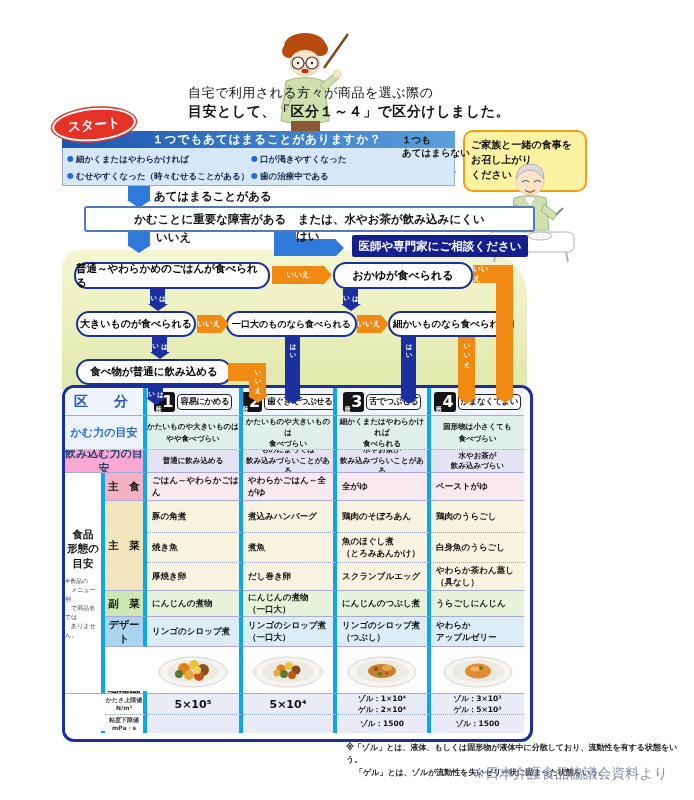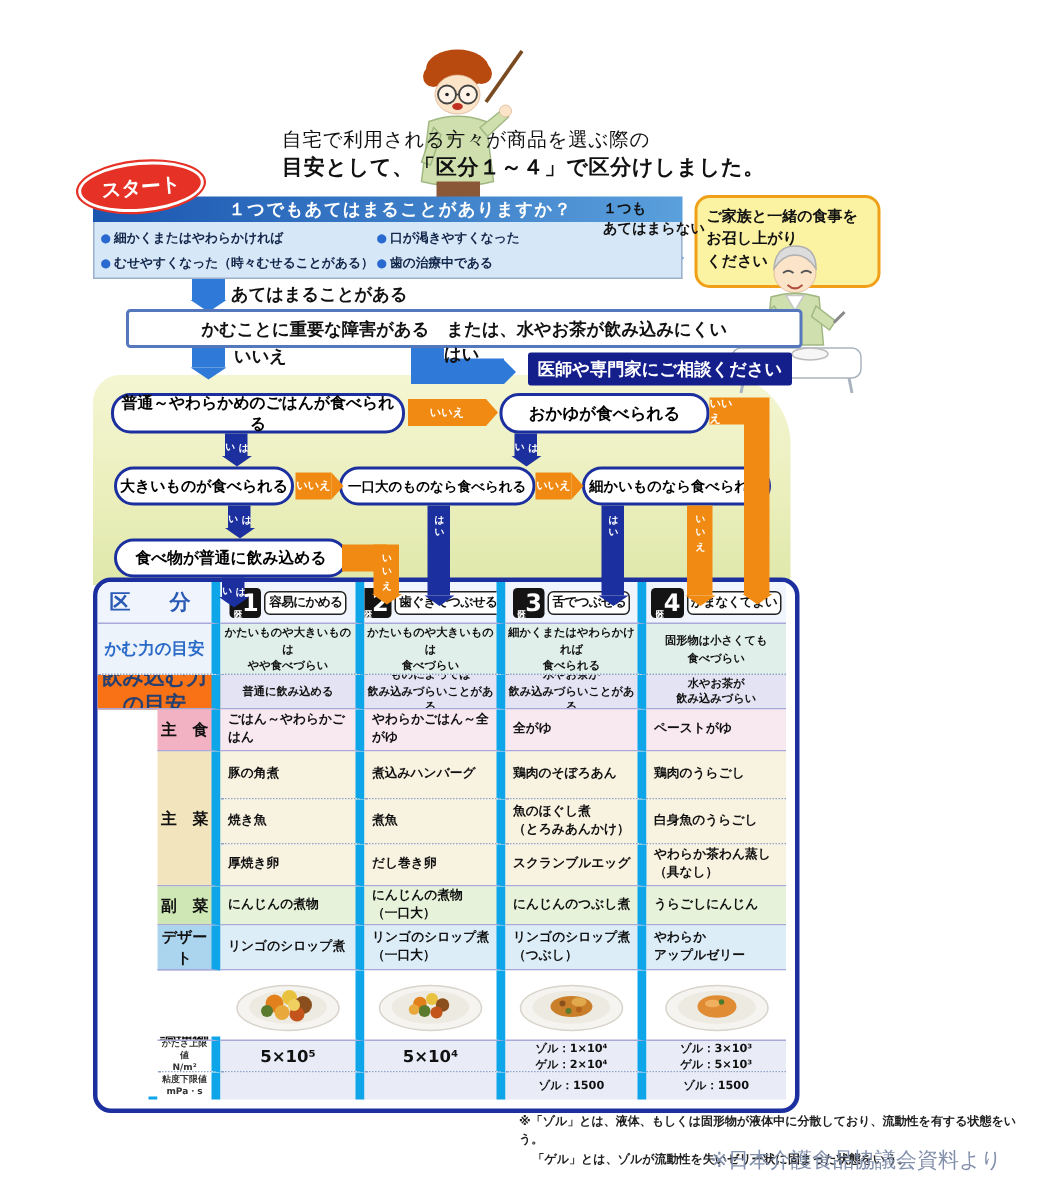--- a/index.html
+++ b/index.html
@@ -66,34 +66,34 @@
   .harrow::after{content:"";position:absolute;right:-8px;top:50%;transform:translateY(-50%);
           border:solid transparent;border-width:9px 0 9px 8px;border-left-color:#f08a12;}
   .oblock{position:absolute;background:#f08a12;z-index:4;}
   .over{z-index:7;}
 
   
   .tbl{left:62px;top:385px;width:465px;height:351px;background:#fff;border:3px solid #1c2f9e;
        border-radius:12px;overflow:hidden;z-index:5;display:grid;box-sizing:content-box;
        grid-template-columns:40px 42px 96px 94px 94px 93px;
        grid-template-rows:28px 34px 23px 28px 32px 30px 28px 26px 30px 47px 21px 18px;}
-  .c{border-right:6px solid #0ea5e9;border-bottom:1px solid #a8a9d8;display:flex;align-items:center;
+  .c{border-right:4px solid #0ea5e9;border-bottom:1px solid #a8a9d8;display:flex;align-items:center;
      justify-content:center;text-align:center;overflow:hidden;white-space:pre-line;box-sizing:border-box;}
   .noR{border-right:none;} .noB{border-bottom:none;}
   .dotB{border-bottom:1px dotted #8fa3c8;}
   .corner{background:#f0f4fc;color:#2a5ab4;font-weight:bold;font-size:14px;letter-spacing:6px;}
   .hcell{background:#f0f4fc;gap:2px;}
   .bnum{background:#141414;border-radius:3px;height:20px;display:inline-flex;align-items:center;
         padding:0 2px;gap:1px;}
   .kv{writing-mode:vertical-rl;text-orientation:upright;font-size:5.5px;line-height:1;color:#fff;font-weight:bold;}
   .num{color:#fff;font-weight:bold;font-size:16px;line-height:1;}
   .bname{background:#fff;border:1.5px solid #222;border-radius:4px;padding:1px 2px;font-size:8.5px;
          font-weight:bold;letter-spacing:-.5px;white-space:nowrap;}
   .chewL{background:#edf3fb;color:#2a6ac8;font-weight:bold;font-size:11px;}
-  .swalL{background:#f97316;color:#27406f;font-weight:bold;font-size:14px;}
+  .swalL{background:#f9a8d4;color:#27406f;font-weight:bold;font-size:11px;}
   .chewD{background:#e0efe9;font-size:7.5px;font-weight:bold;line-height:1.5;}
   .swalD{background:#e3e3f3;font-size:7.5px;font-weight:bold;line-height:1.4;}
   .formL{background:#fff;flex-direction:column;justify-content:center;gap:6px;}
   .formTitle{font-size:10.5px;font-weight:bold;line-height:1.35;white-space:pre-line;}
   .formNote{font-size:6px;color:#444;text-align:left;line-height:1.5;white-space:pre-line;}
   .stapleL{background:#f3b1c4;font-weight:bold;font-size:10.5px;}
   .stapleD{background:#f8e8f0;}
   .mainL{background:#f2e5bd;font-weight:bold;font-size:10.5px;}
   .mainD{background:#f8f2e0;}
   .sideL{background:#cfe7b5;font-weight:bold;font-size:10.5px;}
@@ -204,21 +204,21 @@
 
   <div class="bluev" style="left:128px;top:228px;height:17px;"></div>
   <div class="lbl" style="left:156px;top:230px;font-size:11.5px;">いいえ</div>
   <div class="bluev nohead" style="left:274px;top:228px;height:14px;"></div>
   <div class="bluer" style="left:274px;top:239px;width:62px;height:17px;"></div>
   <div class="lbl" style="left:296px;top:229px;font-size:11.5px;">はい</div>
   <div class="abs consult">医師や専門家にご相談ください</div>
 
   <div class="abs panel"></div>
 
-  <div class="fbox" style="left:74px;top:262px;width:196px;height:27px;font-size:10.5px;text-align:center;">普通～やわらかめのごはんが食べられる</div>
+  <div class="fbox" style="left:74px;top:262px;width:196px;height:27px;font-size:10.5px;">普通～やわらかめのごはんが食べられる</div>
   <div class="fbox" style="left:333px;top:262px;width:140px;height:27px;font-size:11px;">おかゆが食べられる</div>
   <div class="fbox" style="left:76px;top:311px;width:120px;height:26px;font-size:10px;">大きいものが食べられる</div>
   <div class="fbox" style="left:226px;top:311px;width:131px;height:26px;font-size:9px;">一口大のものなら食べられる</div>
   <div class="fbox" style="left:388px;top:311px;width:126px;height:26px;font-size:9.5px;">細かいものなら食べられる</div>
   <div class="fbox" style="left:76px;top:359px;width:156px;height:26px;font-size:10.5px;">食べ物が普通に飲み込める</div>
 
   <div class="vbar" style="left:150px;top:289px;height:15px;">
       <span class="vtxt">はい</span>
     </div>
   <div class="vbar" style="left:343px;top:289px;height:15px;">
@@ -290,20 +290,29 @@
 
     <div class="c swalL" style="grid-area:3/1/4/3;">飲み込む力の目安</div>
     <div class="c swalD" style="grid-area:3/3/4/4;">普通に飲み込める</div>
     <div class="c swalD" style="grid-area:3/4/4/5;">ものによっては
 飲み込みづらいことがある</div>
     <div class="c swalD" style="grid-area:3/5/4/6;">水やお茶が
 飲み込みづらいことがある</div>
     <div class="c swalD noR" style="grid-area:3/6/4/7;">水やお茶が
 飲み込みづらい</div>
 
+    <div class="c formL" style="grid-area:4/1/11/2;">
+      <span class="formTitle">食品
+形態の
+目安</span>
+      <span class="formNote">※食品の
+　メニュー例
+　で商品名では
+　ありません。</span>
+    </div>
 
     <div class="c stapleL" style="grid-area:4/2/5/3;">主　食</div>
     <div class="c stapleD food" style="grid-area:4/3/5/4;">ごはん～やわらかごはん</div>
     <div class="c stapleD food" style="grid-area:4/4/5/5;">やわらかごはん～全がゆ</div>
     <div class="c stapleD food" style="grid-area:4/5/5/6;">全がゆ</div>
     <div class="c stapleD food noR" style="grid-area:4/6/5/7;">ペーストがゆ</div>
 
     <div class="c mainL" style="grid-area:5/2/8/3;">主　菜</div>
     <div class="c mainD food dotB" style="grid-area:5/3/6/4;">豚の角煮</div>
     <div class="c mainD food dotB" style="grid-area:5/4/6/5;">煮込みハンバーグ</div>

